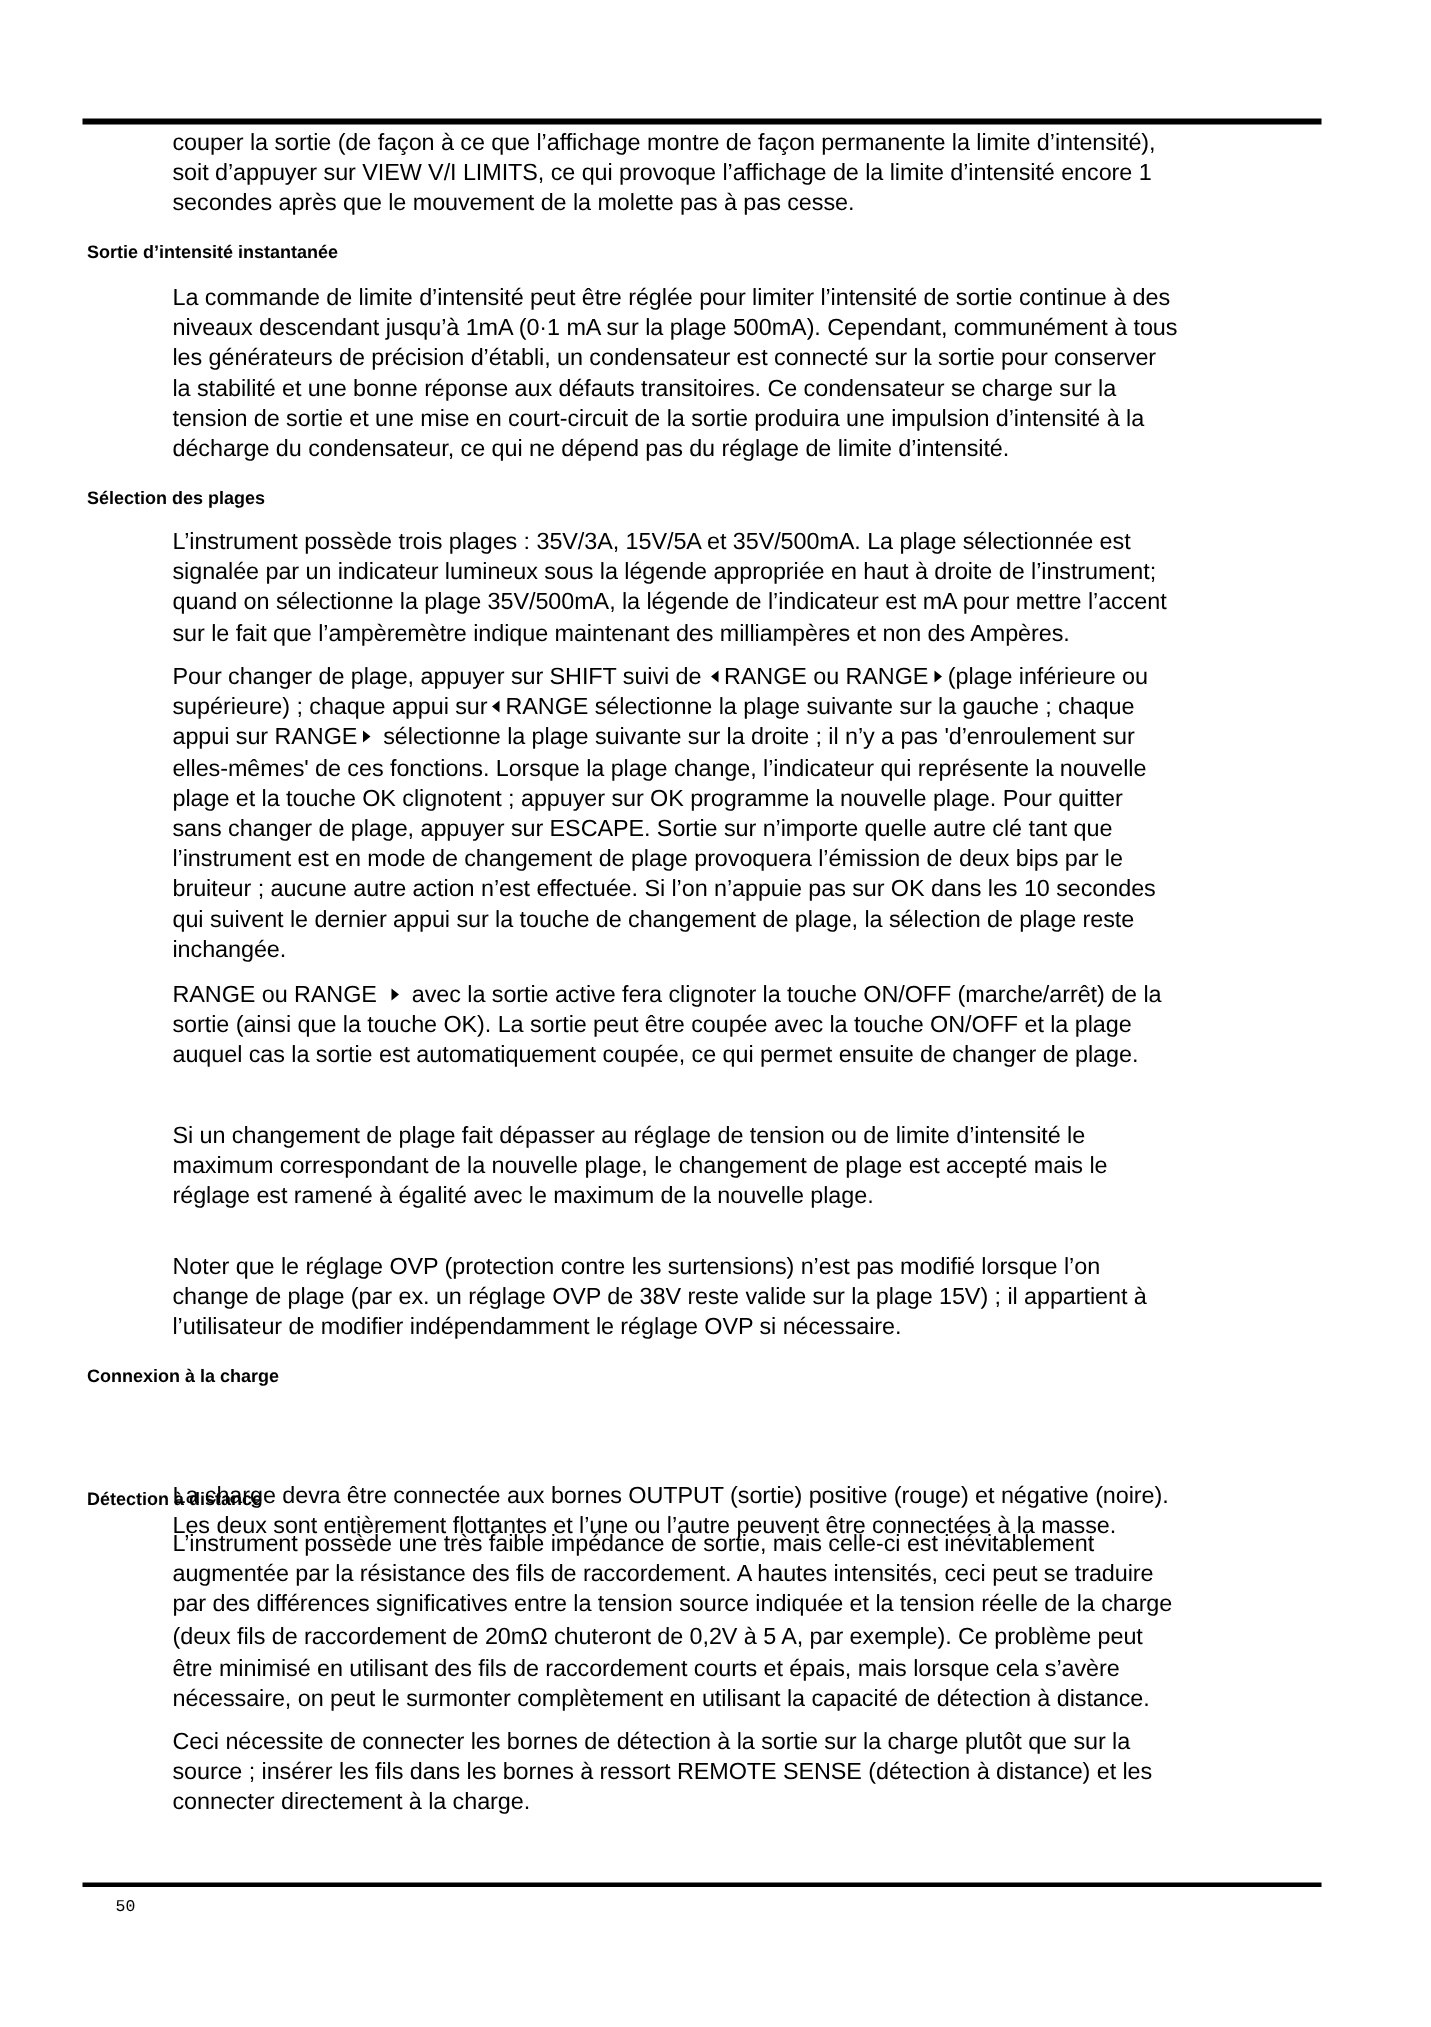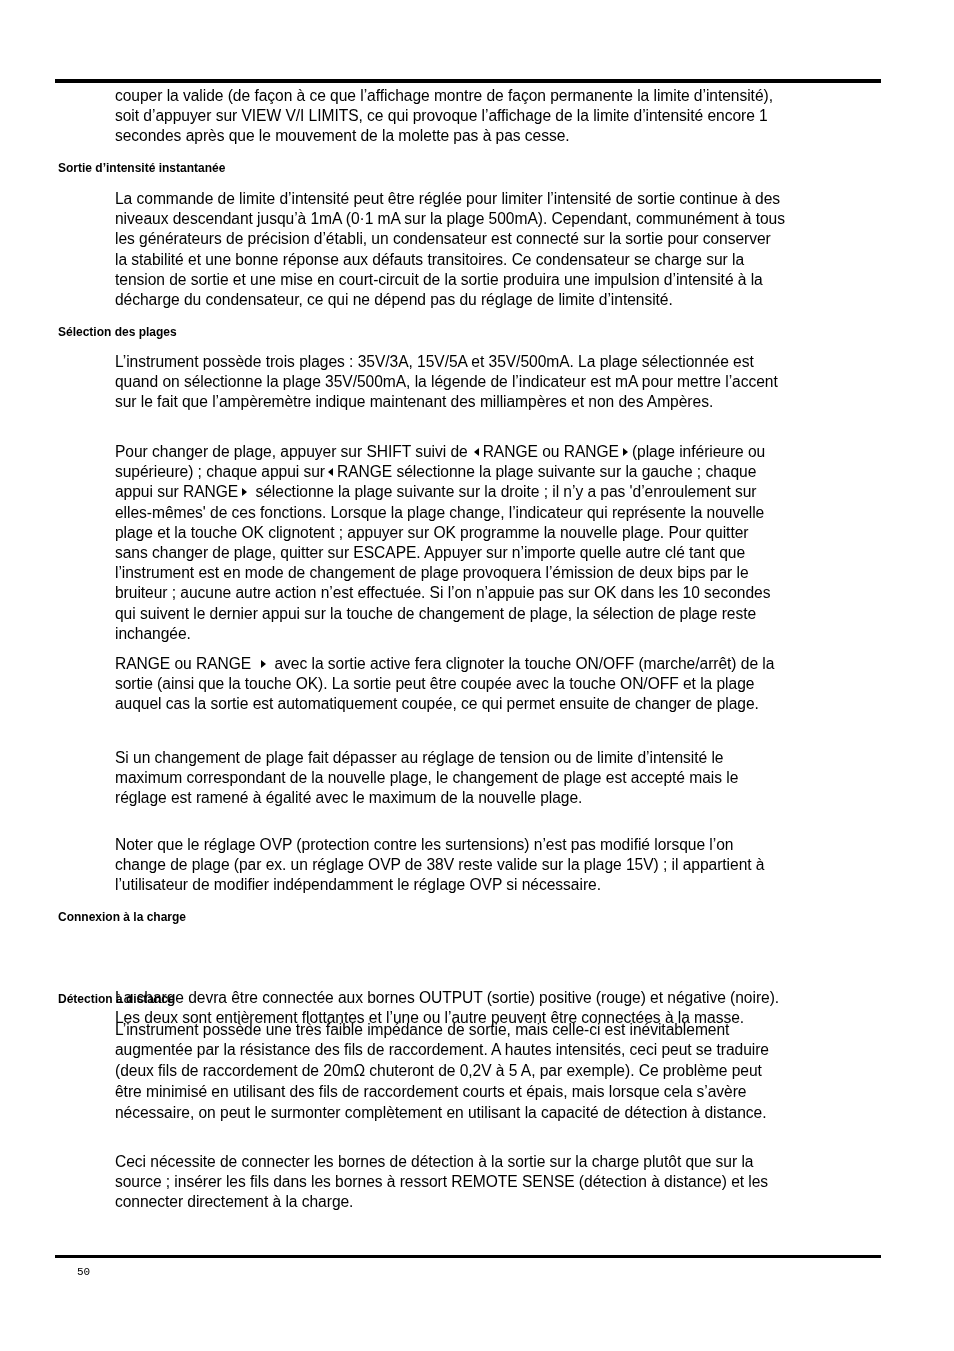--- a/index.html
+++ b/index.html
@@ -16,55 +16,56 @@
          border-bottom: 4.5px solid transparent; vertical-align: 1px; }
   .tri.left { border-right: 5px solid #000; margin: 0 4px 0 6px; }
   .tri.right { border-left: 5px solid #000; margin: 0 4px 0 4px; }
 </style>
 </head>
 <body>
 
 <div class="rule top"></div>
 
 <div class="block" style="top:86px;">
-  <div class="line">couper la valide (de façon à ce que l’affichage montre de façon permanente la limite d’intensité),</div>
+  <div class="line">couper la sortie (de façon à ce que l’affichage montre de façon permanente la limite d’intensité),</div>
   <div class="line">soit d’appuyer sur VIEW V/I LIMITS, ce qui provoque l’affichage de la limite d’intensité encore 1</div>
   <div class="line">secondes après que le mouvement de la molette pas à pas cesse.</div>
 </div>
 
 <div class="heading" style="top:158px;">Sortie d’intensité instantanée</div>
 <div class="block" style="top:189px;">
   <div class="line">La commande de limite d’intensité peut être réglée pour limiter l’intensité de sortie continue à des</div>
   <div class="line">niveaux descendant jusqu’à 1mA (0·1 mA sur la plage 500mA). Cependant, communément à tous</div>
   <div class="line">les générateurs de précision d’établi, un condensateur est connecté sur la sortie pour conserver</div>
   <div class="line">la stabilité et une bonne réponse aux défauts transitoires. Ce condensateur se charge sur la</div>
   <div class="line">tension de sortie et une mise en court-circuit de la sortie produira une impulsion d’intensité à la</div>
   <div class="line">décharge du condensateur, ce qui ne dépend pas du réglage de limite d’intensité.</div>
 </div>
 
 <div class="heading" style="top:322px;">Sélection des plages</div>
 <div class="block" style="top:352px;">
   <div class="line">L’instrument possède trois plages : 35V/3A, 15V/5A et 35V/500mA. La plage sélectionnée est</div>
+  <div class="line">signalée par un indicateur lumineux sous la légende appropriée en haut à droite de l’instrument;</div>
   <div class="line">quand on sélectionne la plage 35V/500mA, la légende de l’indicateur est mA pour mettre l’accent</div>
   <div class="line">sur le fait que l’ampèremètre indique maintenant des milliampères et non des Ampères.</div>
 </div>
 
 <div class="block" style="top:442px;">
   <div class="line">
     <span>Pour changer de plage, appuyer sur SHIFT suivi de</span><span class="tri left"></span><span>RANGE ou RANGE</span><span class="tri right"></span><span>(plage inférieure ou</span>
   </div>
   <div class="line">
     <span>supérieure) ; chaque appui sur</span><span class="tri left" style="margin-left:3px;"></span><span>RANGE sélectionne la plage suivante sur la gauche ; chaque</span>
   </div>
   <div class="line">
     <span>appui sur RANGE</span><span class="tri right"></span><span> sélectionne la plage suivante sur la droite ; il n’y a pas 'd’enroulement sur</span>
   </div>
   <div class="line">elles-mêmes' de ces fonctions. Lorsque la plage change, l’indicateur qui représente la nouvelle</div>
   <div class="line">plage et la touche OK clignotent ; appuyer sur OK programme la nouvelle plage. Pour quitter</div>
-  <div class="line">sans changer de plage, quitter sur ESCAPE. Appuyer sur n’importe quelle autre clé tant que</div>
+  <div class="line">sans changer de plage, appuyer sur ESCAPE. Sortie sur n’importe quelle autre clé tant que</div>
   <div class="line">l’instrument est en mode de changement de plage provoquera l’émission de deux bips par le</div>
   <div class="line">bruiteur ; aucune autre action n’est effectuée.  Si l’on n’appuie pas sur OK dans les 10 secondes</div>
   <div class="line">qui suivent le dernier appui sur la touche de changement de plage, la sélection de plage reste</div>
   <div class="line">inchangée.</div>
 </div>
 
 <div class="block" style="top:654px;">
   <div class="line">
     <span>RANGE ou RANGE</span><span class="tri right" style="margin-left:10px;"></span><span> avec la sortie active fera clignoter la touche ON/OFF (marche/arrêt) de la</span>
   </div>
@@ -87,20 +88,21 @@
 <div class="heading" style="top:907px;">Connexion à la charge</div>
 <div class="block" style="top:988px;">
   <div class="line">La charge devra être connectée aux bornes OUTPUT (sortie) positive (rouge) et négative (noire).</div>
   <div class="line">Les deux sont entièrement flottantes et l’une ou l’autre peuvent être connectées à la masse.</div>
 </div>
 
 <div class="heading" style="top:989px;">Détection à distance</div>
 <div class="block" style="top:1020px;">
   <div class="line">L’instrument possède une très faible impédance de sortie, mais celle-ci est inévitablement</div>
   <div class="line">augmentée par la résistance des fils de raccordement. A hautes intensités, ceci peut se traduire</div>
+  <div class="line">par des différences significatives entre la tension source indiquée et la tension réelle de la charge</div>
   <div class="line" style="line-height:22px;">(deux fils de raccordement de 20mΩ chuteront de 0,2V à 5 A, par exemple). Ce problème peut</div>
   <div class="line">être minimisé en utilisant des fils de raccordement courts et épais, mais lorsque cela s’avère</div>
   <div class="line">nécessaire, on peut le surmonter complètement en utilisant la capacité de détection à distance.</div>
 </div>
 
 <div class="block" style="top:1152px;">
   <div class="line">Ceci nécessite de connecter les bornes de détection à la sortie sur la charge plutôt que sur la</div>
   <div class="line">source ; insérer les fils dans les bornes à ressort REMOTE SENSE (détection à distance) et les</div>
   <div class="line">connecter directement à la charge.</div>
 </div>

